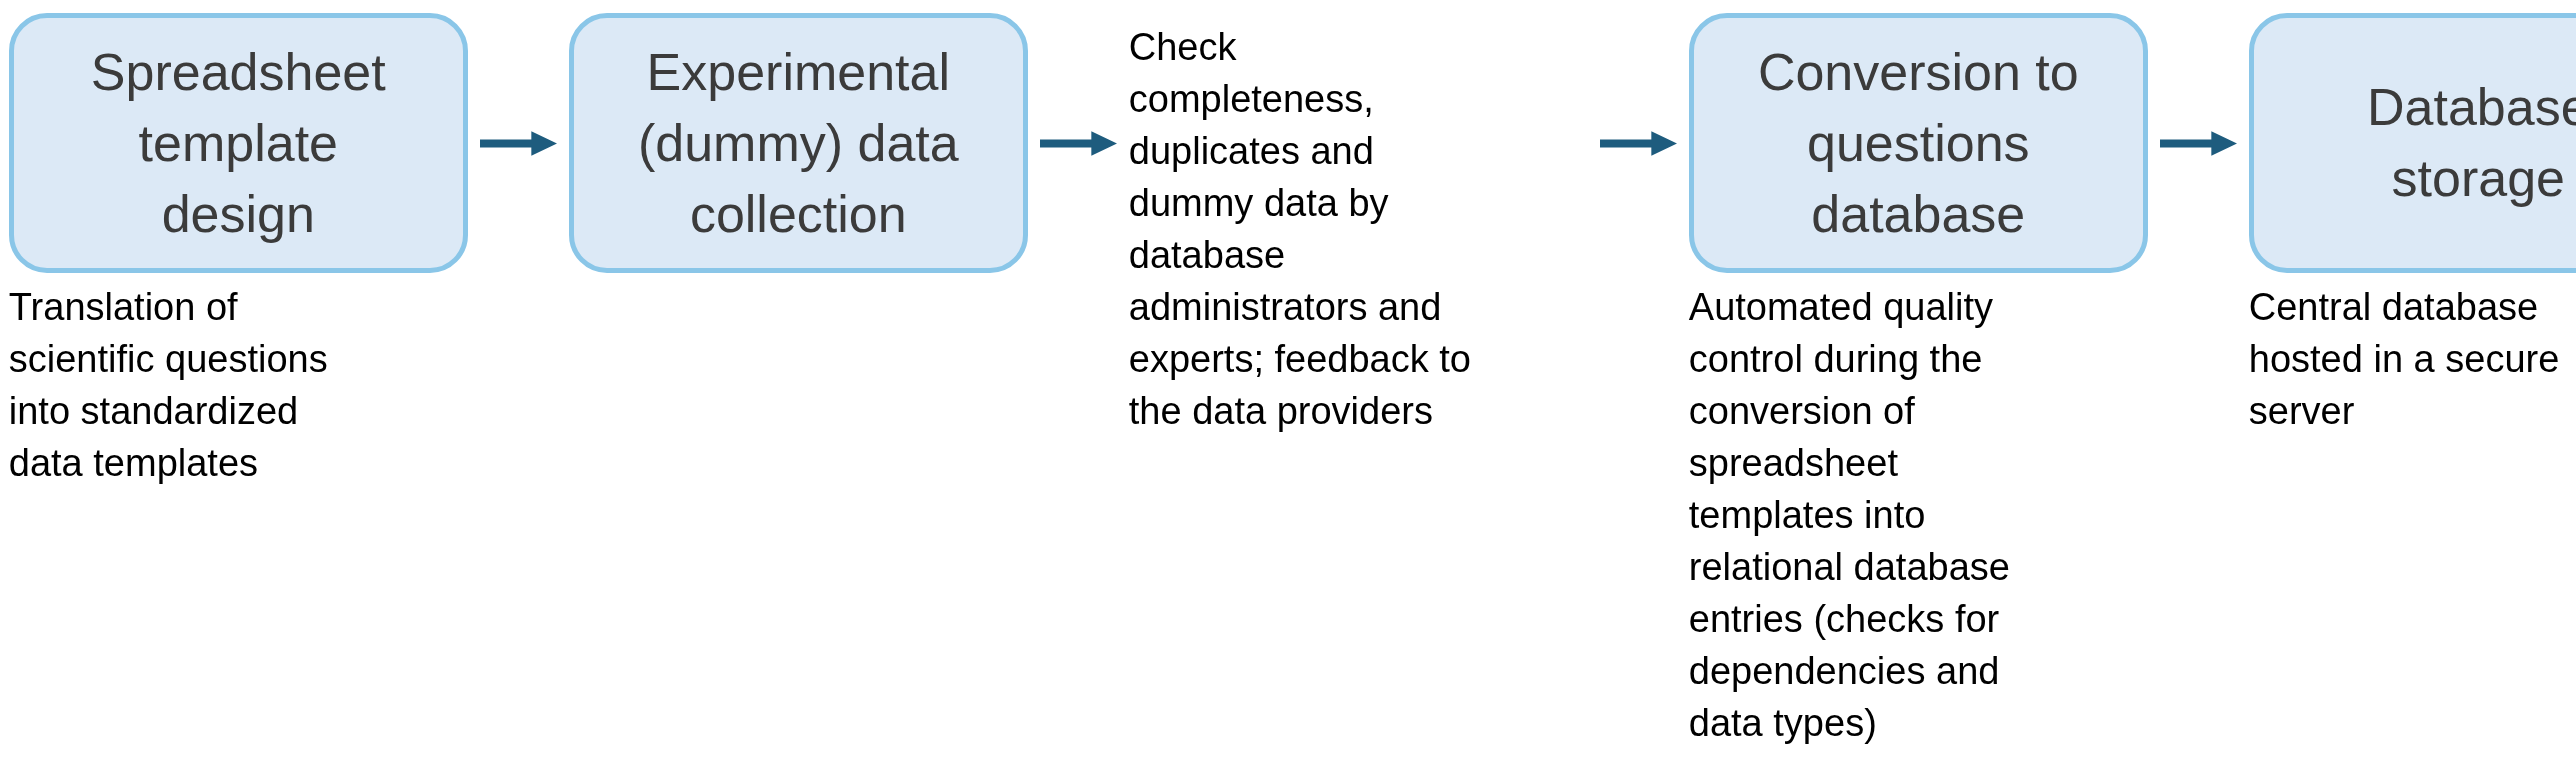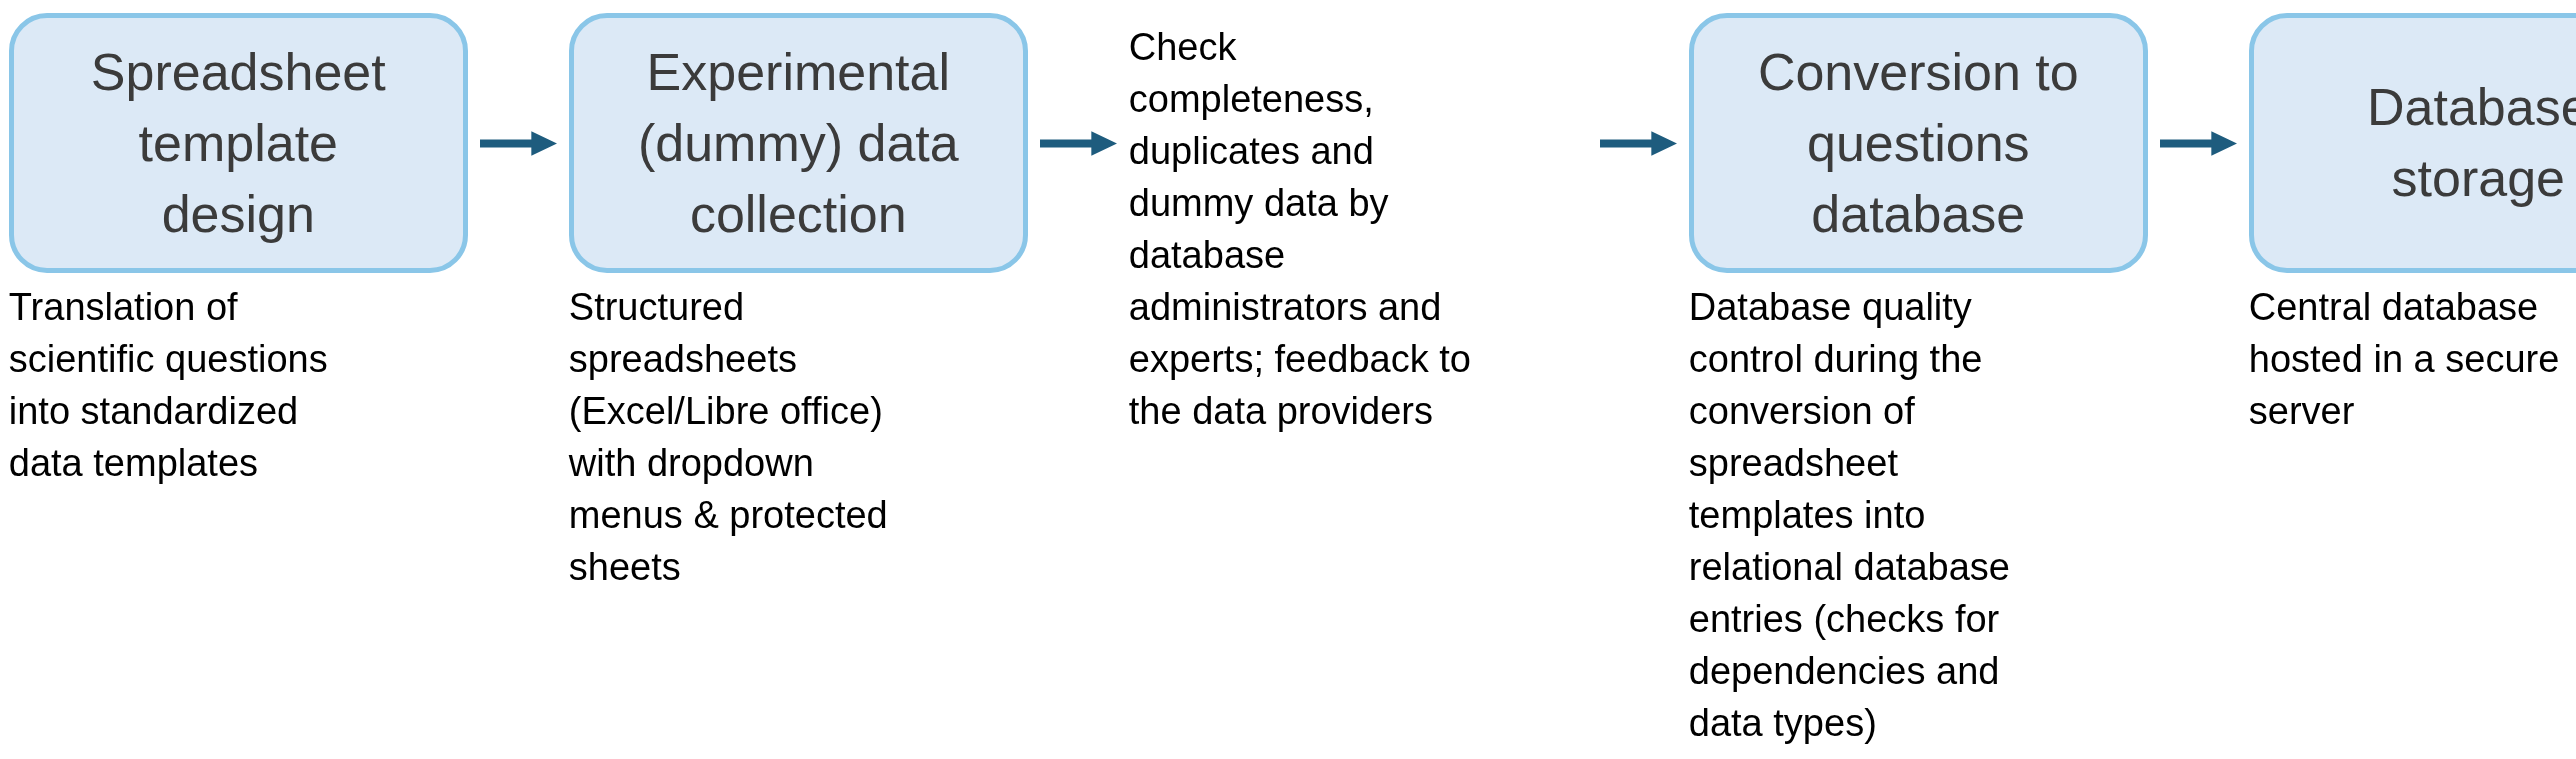--- a/index.html
+++ b/index.html
@@ -77,26 +77,20 @@
       <polygon points="0,16 100,16 100,0 150,24 100,48 100,32 0,32" fill="currentColor"></polygon>
     </svg>
   </div>
 
   <div class="stage">
     <div class="box">
       <div class="box-title">Experimental
 (dummy) data
 collection</div>
     </div>
-    <div class="desc">Structured
-spreadsheets
-(Excel/Libre office)
-with dropdown
-menus &amp; protected
-sheets</div>
   </div>
 
   <div class="arrow-cell">
     <svg class="arrow-svg" viewBox="0 0 150 48" xmlns="http://www.w3.org/2000/svg" aria-hidden="true">
       <polygon points="0,16 100,16 100,0 150,24 100,48 100,32 0,32" fill="currentColor"></polygon>
     </svg>
   </div>
 
   <div class="stage">
     <div class="desc">Check
@@ -114,21 +108,21 @@
       <polygon points="0,16 100,16 100,0 150,24 100,48 100,32 0,32" fill="currentColor"></polygon>
     </svg>
   </div>
 
   <div class="stage">
     <div class="box">
       <div class="box-title">Conversion to
 questions
 database</div>
     </div>
-    <div class="desc">Database quality
+    <div class="desc">Automated quality
 control during the
 conversion of
 spreadsheet
 templates into
 relational database
 entries (checks for
 dependencies and
 data types)</div>
   </div>
 

